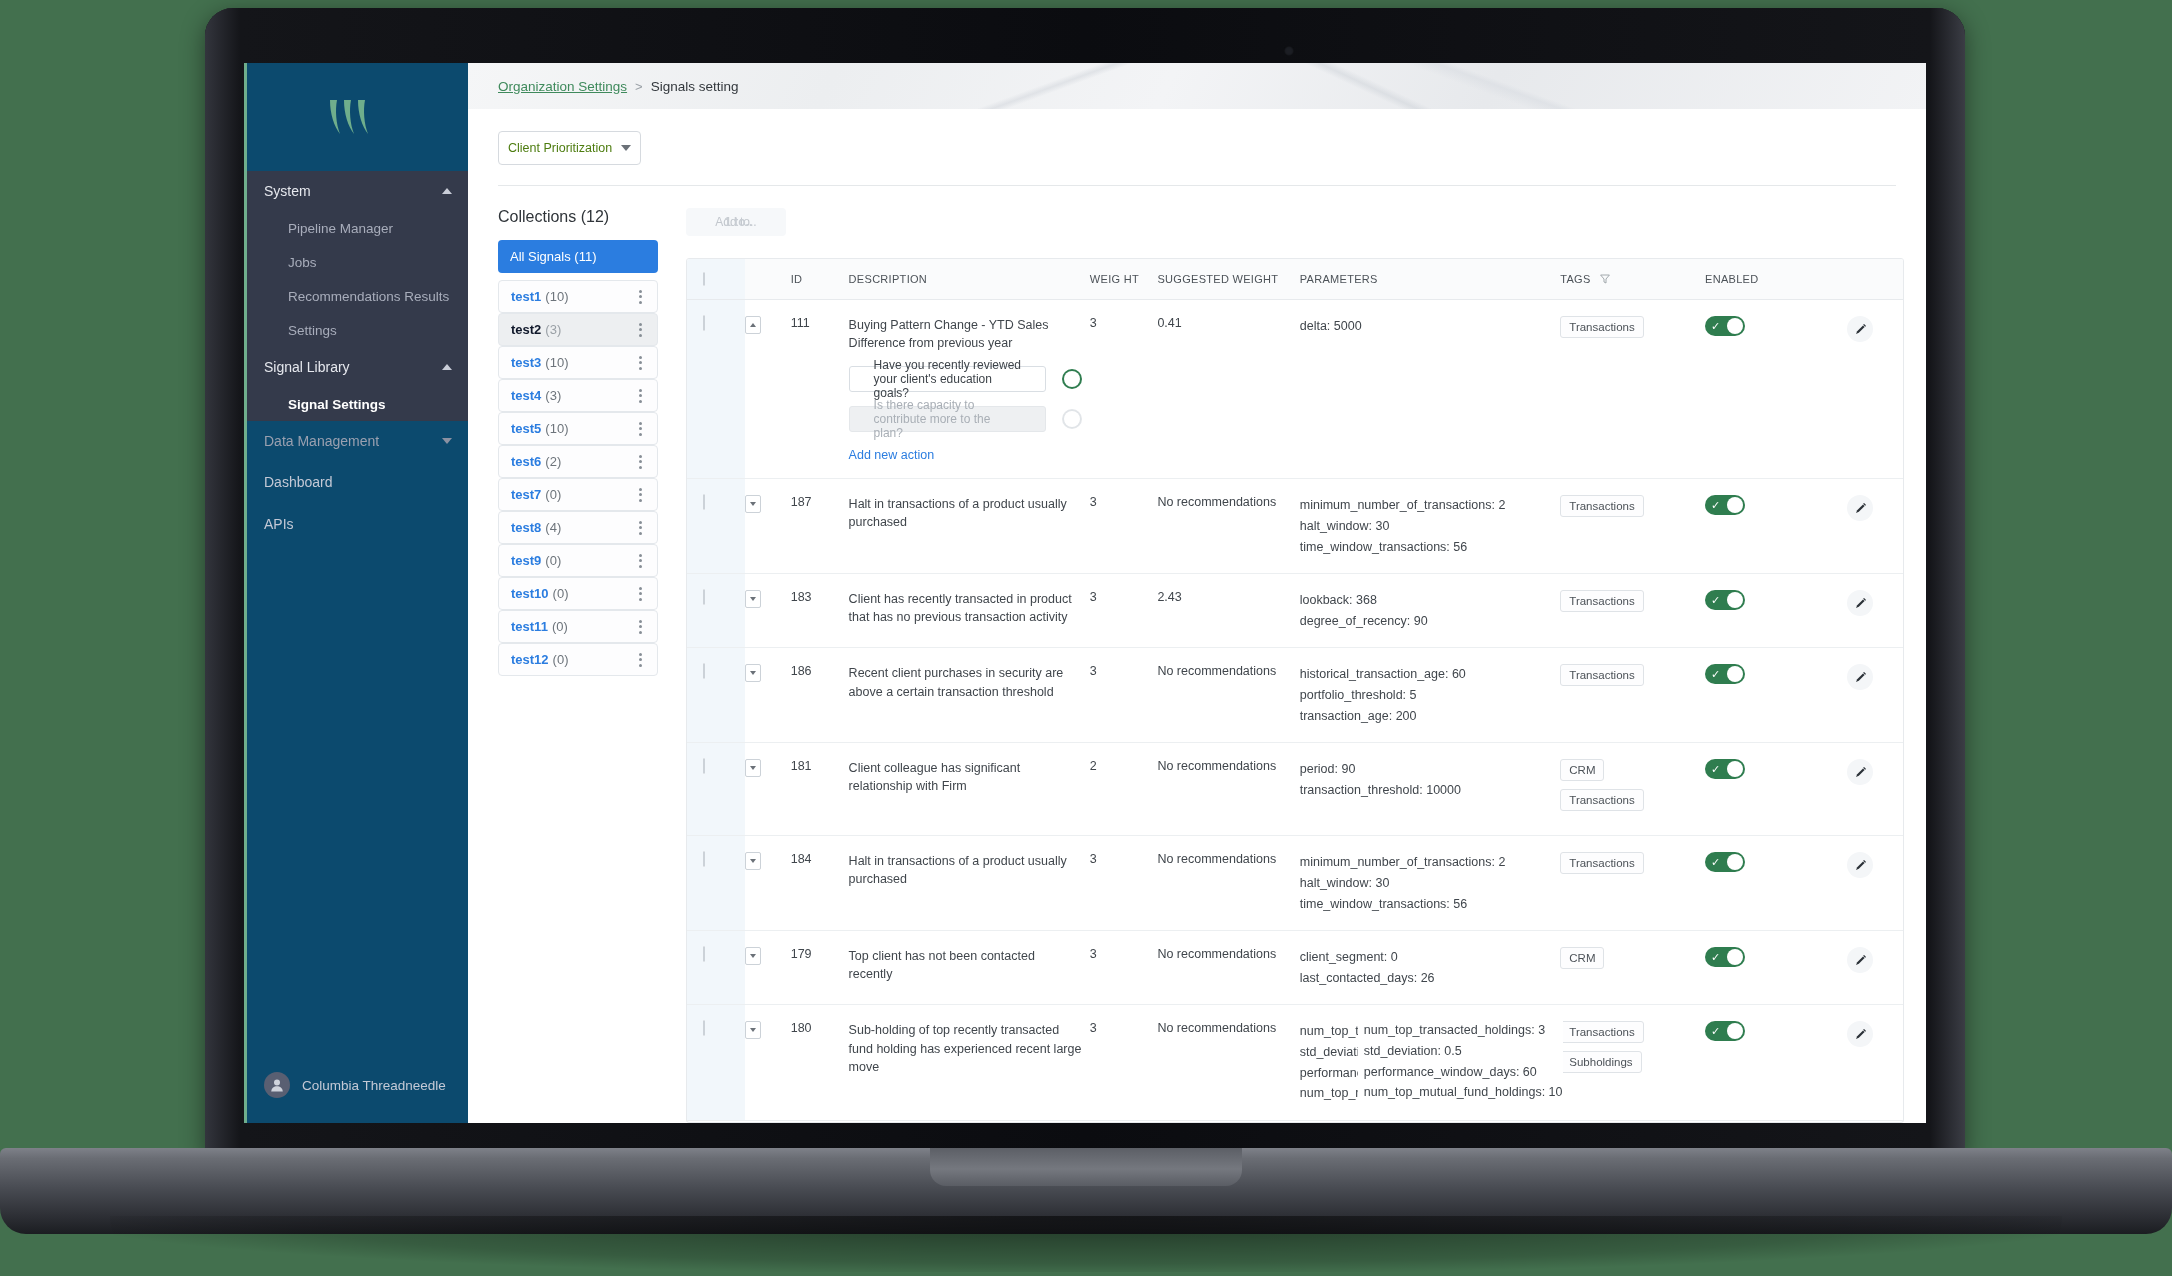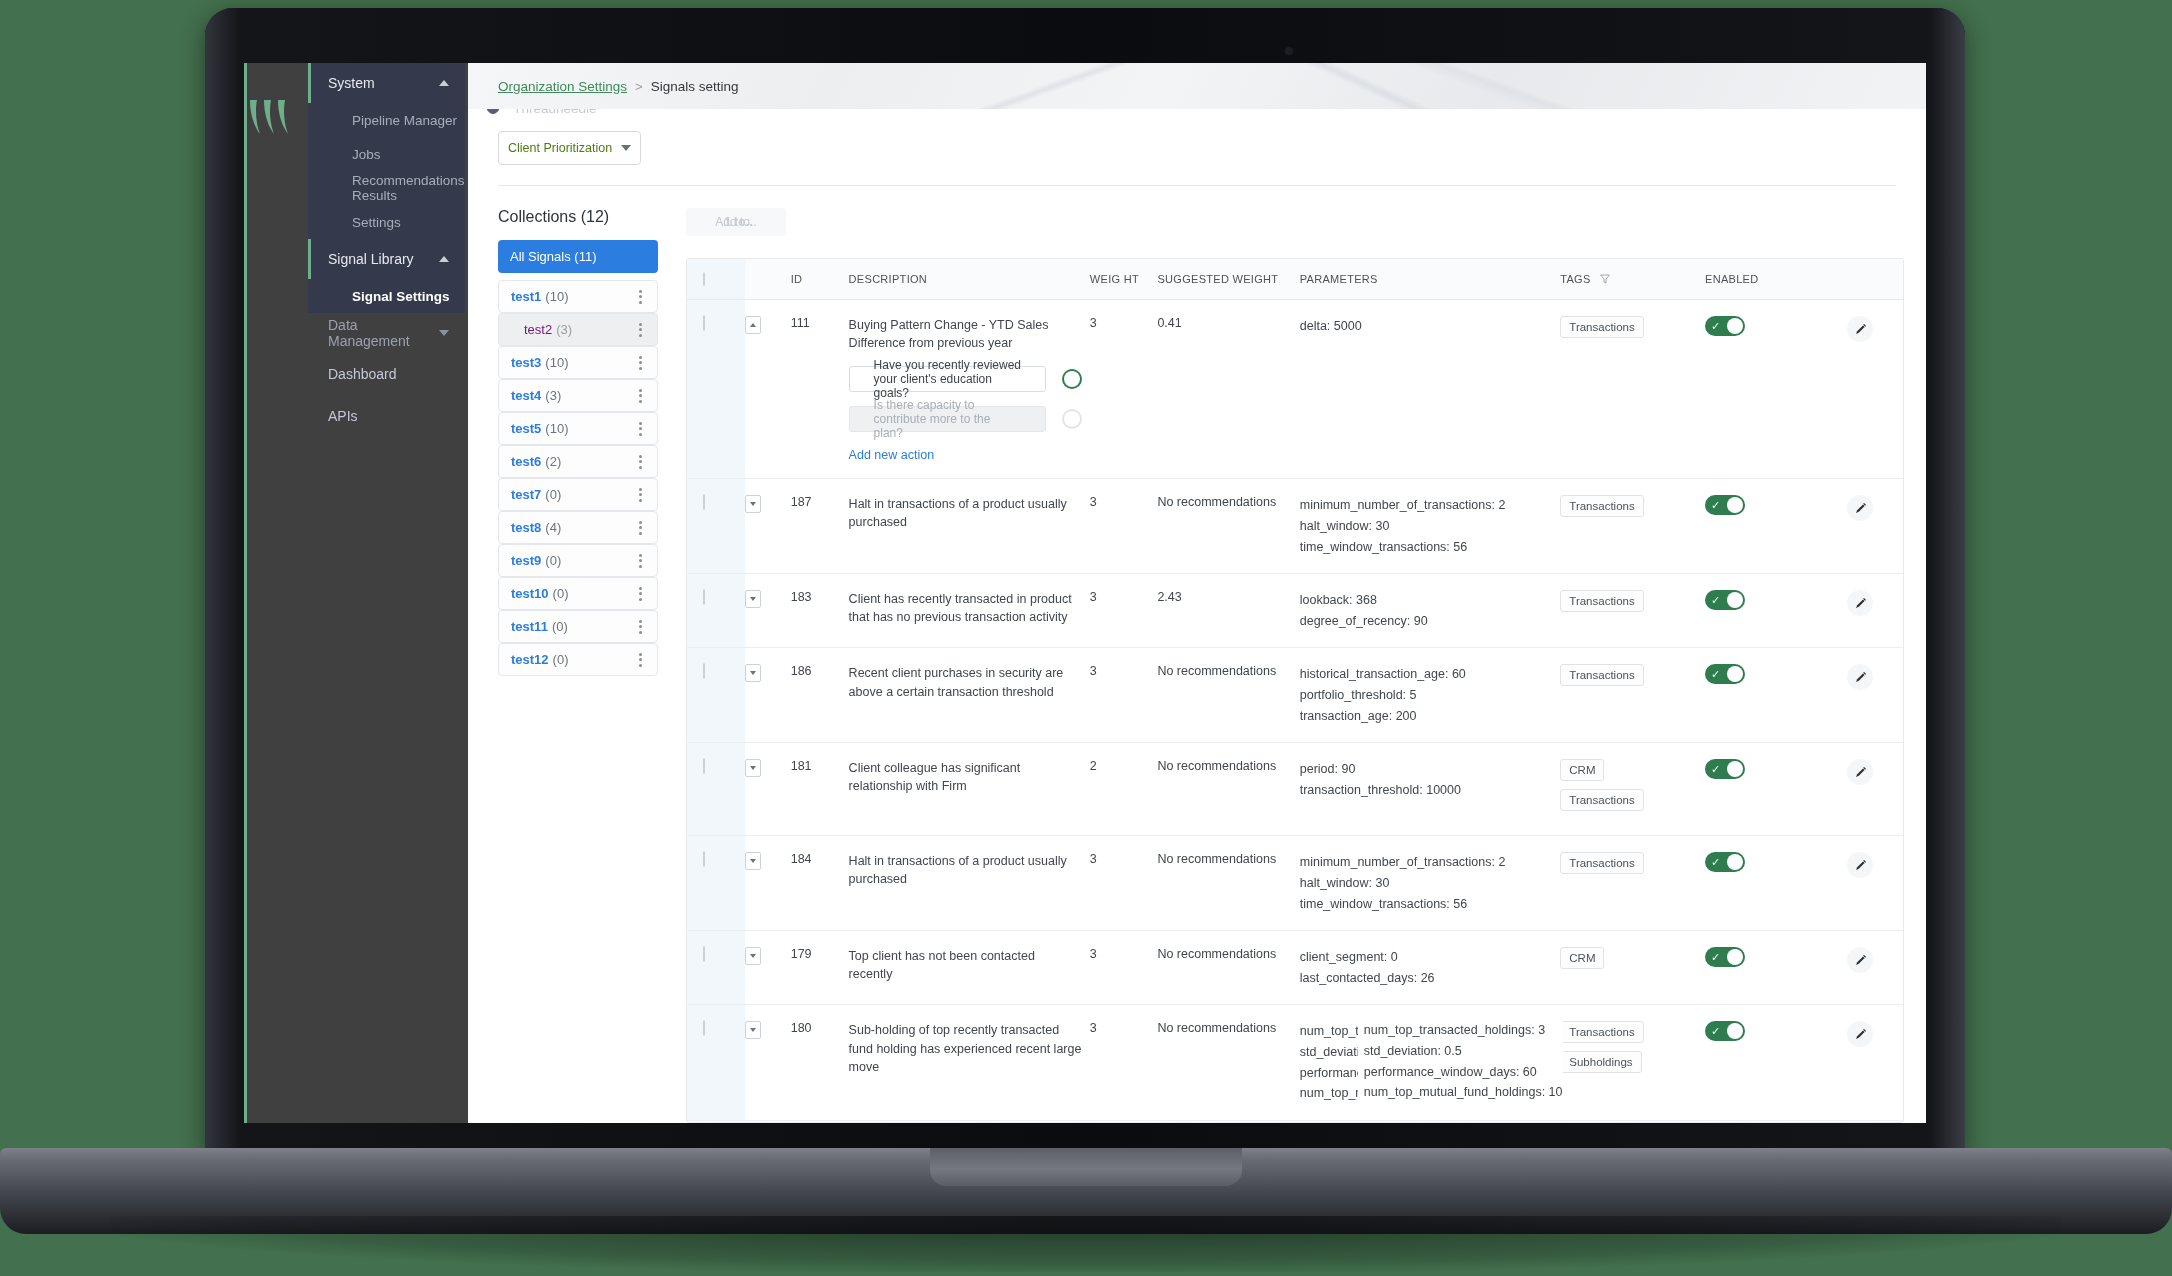--- a/index.html
+++ b/index.html
@@ -48,22 +48,22 @@
     position:absolute; left:110px; top:1216px; width:1952px; height:56px;
     border-radius:0 0 60px 60px;
     background:radial-gradient(ellipse at 50% 0%, rgba(0,0,0,.55) 0%, rgba(0,0,0,.18) 60%, rgba(0,0,0,0) 75%);
   }
 
   
   .app { position:absolute; inset:0; display:flex; }
 
   
   .sidebar {
-    width:224px; flex:0 0 224px; background:#404040; position:relative;
-    display:flex; 
+    width:224px; flex:0 0 224px; background:#0c4a6e; position:relative;
+    display:flex; flex-direction:column;
   }
   .logo-wrap { height:108px; display:flex; align-items:center; justify-content:center; }
   .logo { width:64px; height:42px; }
   .nav { flex:1 1 auto; }
   .nav-group-head {
     height:40px; display:flex; align-items:center; padding:0 16px 0 20px;
     color:#e6e8ee; font-size:14px; position:relative;
     background:#343a4b; cursor:pointer;
   }
   .nav-group-head.dim { background:transparent; color:#9aa0b0; }
@@ -127,21 +127,21 @@
   .coll-all {
     height:33px; border-radius:4px; background:#2b7de0; color:#fff;
     display:flex; align-items:center; padding:0 12px; font-size:13px; cursor:pointer;
   }
   .coll {
     height:33px; border:1px solid #e4e8ec; border-radius:4px; background:#fdfdfe;
     display:flex; align-items:center; padding:0 10px 0 12px; cursor:pointer;
   }
   .coll.muted { background:#edeff1; border-color:#e4e8ec; }
   .coll .nm { font-size:13px; color:#2b7de0; font-weight:bold; }
-  .coll.muted .nm { color:#701a75; font-weight:normal;margin-left:13px; }
+  .coll.muted .nm { color:#0f172a; font-weight:bold; }
   .coll .ct { font-size:13px; color:#6d747b; margin-left:4px; flex:1 1 auto;}
   .coll.muted .ct { color:#9aa0a6; }
   .kebab { width:14px; display:flex; flex-direction:column; align-items:center; gap:2.5px; }
   .kebab i { width:3px;height:3px;border-radius:50%;background:#878e96; display:block;}
 
   .right-col { flex:1 1 auto; min-width:0; padding:22px 22px 0 28px; display:flex; flex-direction:column;}
   .addto {
     width:100px; height:28px; border-radius:4px; background:#f6f8fa;
     display:flex; align-items:center; justify-content:center;
     font-size:12px; color:#c2c7cd; margin-bottom:22px; cursor:pointer;

